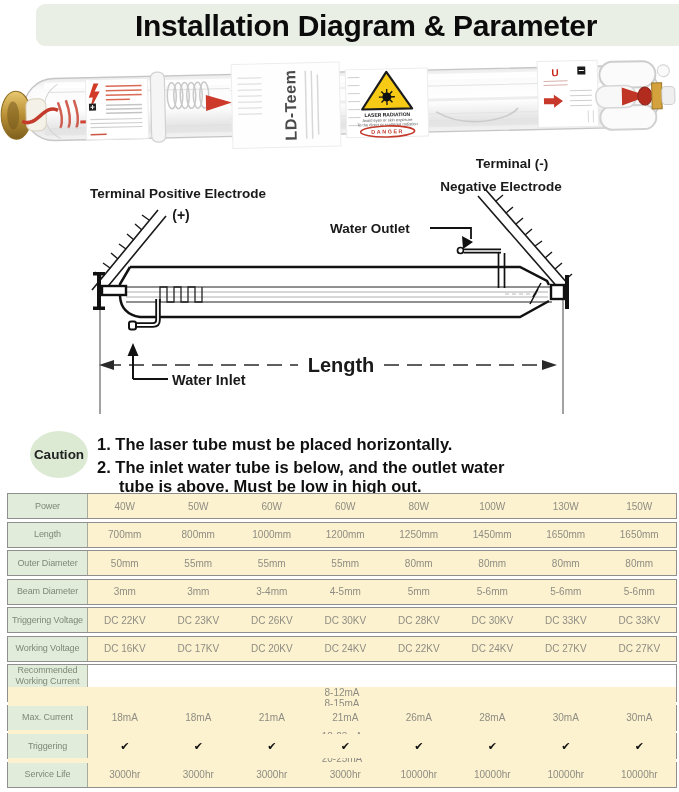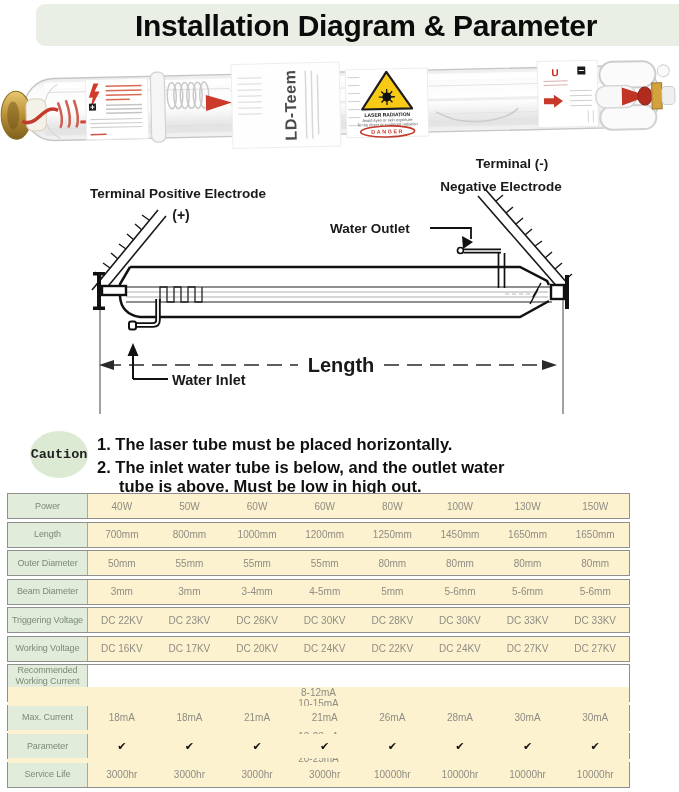--- a/index.html
+++ b/index.html
@@ -13,28 +13,28 @@
          letter-spacing:-0.3px;}
 
   
   #photo{left:0;top:56px;}
   #diagram{left:0;top:148px;}
   svg text{font-family:"Liberation Sans","DejaVu Sans",sans-serif;}
   .dlabel{font-weight:bold;fill:#1a1a1a;}
 
   
   #caution-badge{left:30px;top:431px;width:58px;height:47px;background:#dcead3;border-radius:50%;
-       text-align:center;line-height:47px;font-size:13.5px;font-weight:600;color:#222;font-family:Liberation Mono, monospace;}
+       text-align:center;line-height:47px;font-size:13.5px;font-weight:600;color:#222;}
   .citem{left:97px;font-size:16.5px;font-weight:bold;color:#101010;white-space:nowrap;margin-top:9px;}
   #citem1{top:426px;}
   #citem2a{top:449px;}
   #citem2b{top:468px;left:119px;text-align:center;}
 
   
-  #param-table{left:7px;top:493px;width:623px;}
+  #param-table{left:7px;top:493px;width:670px;}
   .trow{display:flex;align-items:stretch;height:26px;margin-bottom:2.5px;
         border:1px solid #8f8f8f;box-sizing:border-box;}
   .trow.tall{height:38px;flex-direction:column;}
   .tlabel{width:80px;background:#e1ecda;color:#7d8a78;font-size:9px;letter-spacing:-0.1px;
         display:flex;align-items:center;justify-content:center;text-align:center;
         border-right:1px solid #a9a99d;line-height:1.2;padding:0 2px;box-sizing:border-box;}
   .tcell{flex:1;background:#fdf2d0;color:#8e8d83;font-size:10px;
         display:flex;align-items:center;justify-content:center;}
   .tcell.check{color:#111;font-weight:bold;font-size:11px;}
 </style>
@@ -279,40 +279,40 @@
       <div class="tcell">DC 20KV</div>
       <div class="tcell">DC 24KV</div>
       <div class="tcell">DC 22KV</div>
       <div class="tcell">DC 24KV</div>
       <div class="tcell">DC 27KV</div>
       <div class="tcell">DC 27KV</div>
     </div>
     <div class="trow tall">
       <div class="tlabel">Recommended Working Current</div>
       <div class="tcell">8-12mA</div>
-      <div class="tcell">10-15mA</div>
+      <div class="tcell">8-15mA</div>
       <div class="tcell">12-16mA</div>
       <div class="tcell">16-18mA</div>
       <div class="tcell">18-23mA</div>
       <div class="tcell">20-25mA</div>
       <div class="tcell">20-25mA</div>
     </div>
     <div class="trow">
       <div class="tlabel">Max. Current</div>
       <div class="tcell">18mA</div>
       <div class="tcell">18mA</div>
       <div class="tcell">21mA</div>
       <div class="tcell">21mA</div>
       <div class="tcell">26mA</div>
       <div class="tcell">28mA</div>
       <div class="tcell">30mA</div>
       <div class="tcell">30mA</div>
     </div>
     <div class="trow">
-      <div class="tlabel">Parameter</div>
+      <div class="tlabel">Triggering</div>
       <div class="tcell check">✔</div>
       <div class="tcell check">✔</div>
       <div class="tcell check">✔</div>
       <div class="tcell check">✔</div>
       <div class="tcell check">✔</div>
       <div class="tcell check">✔</div>
       <div class="tcell check">✔</div>
       <div class="tcell check">✔</div>
     </div>
     <div class="trow">

